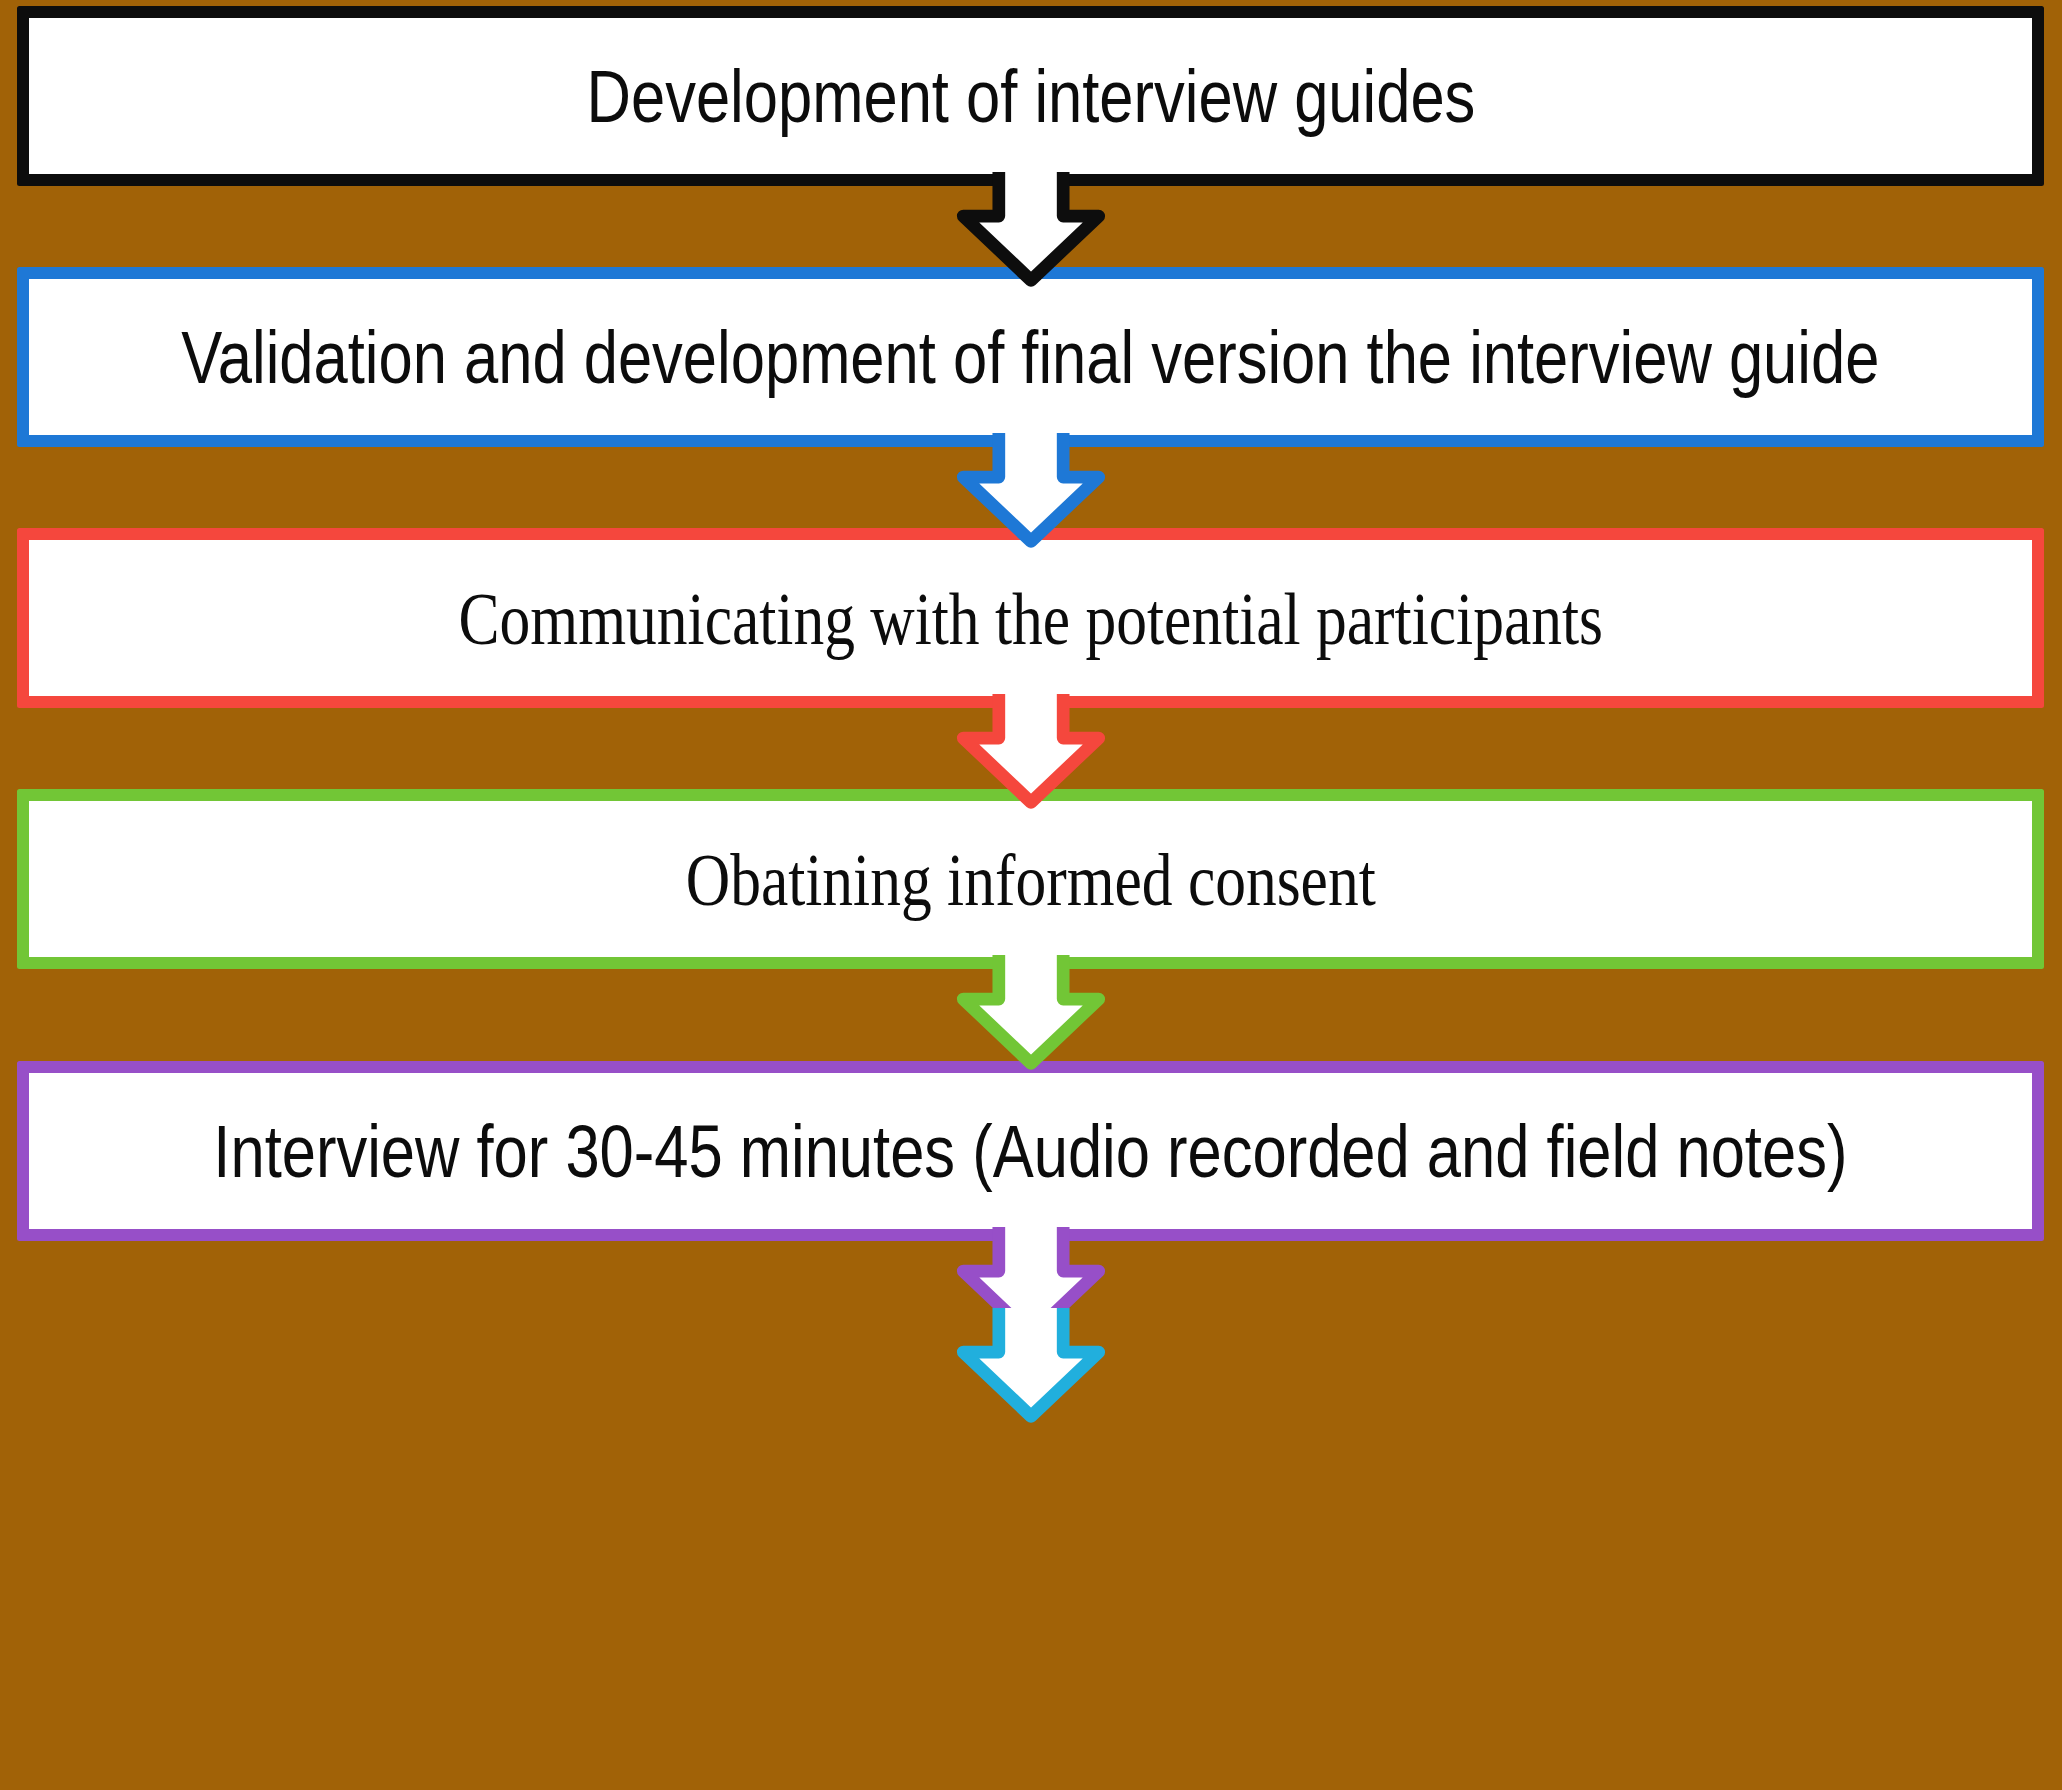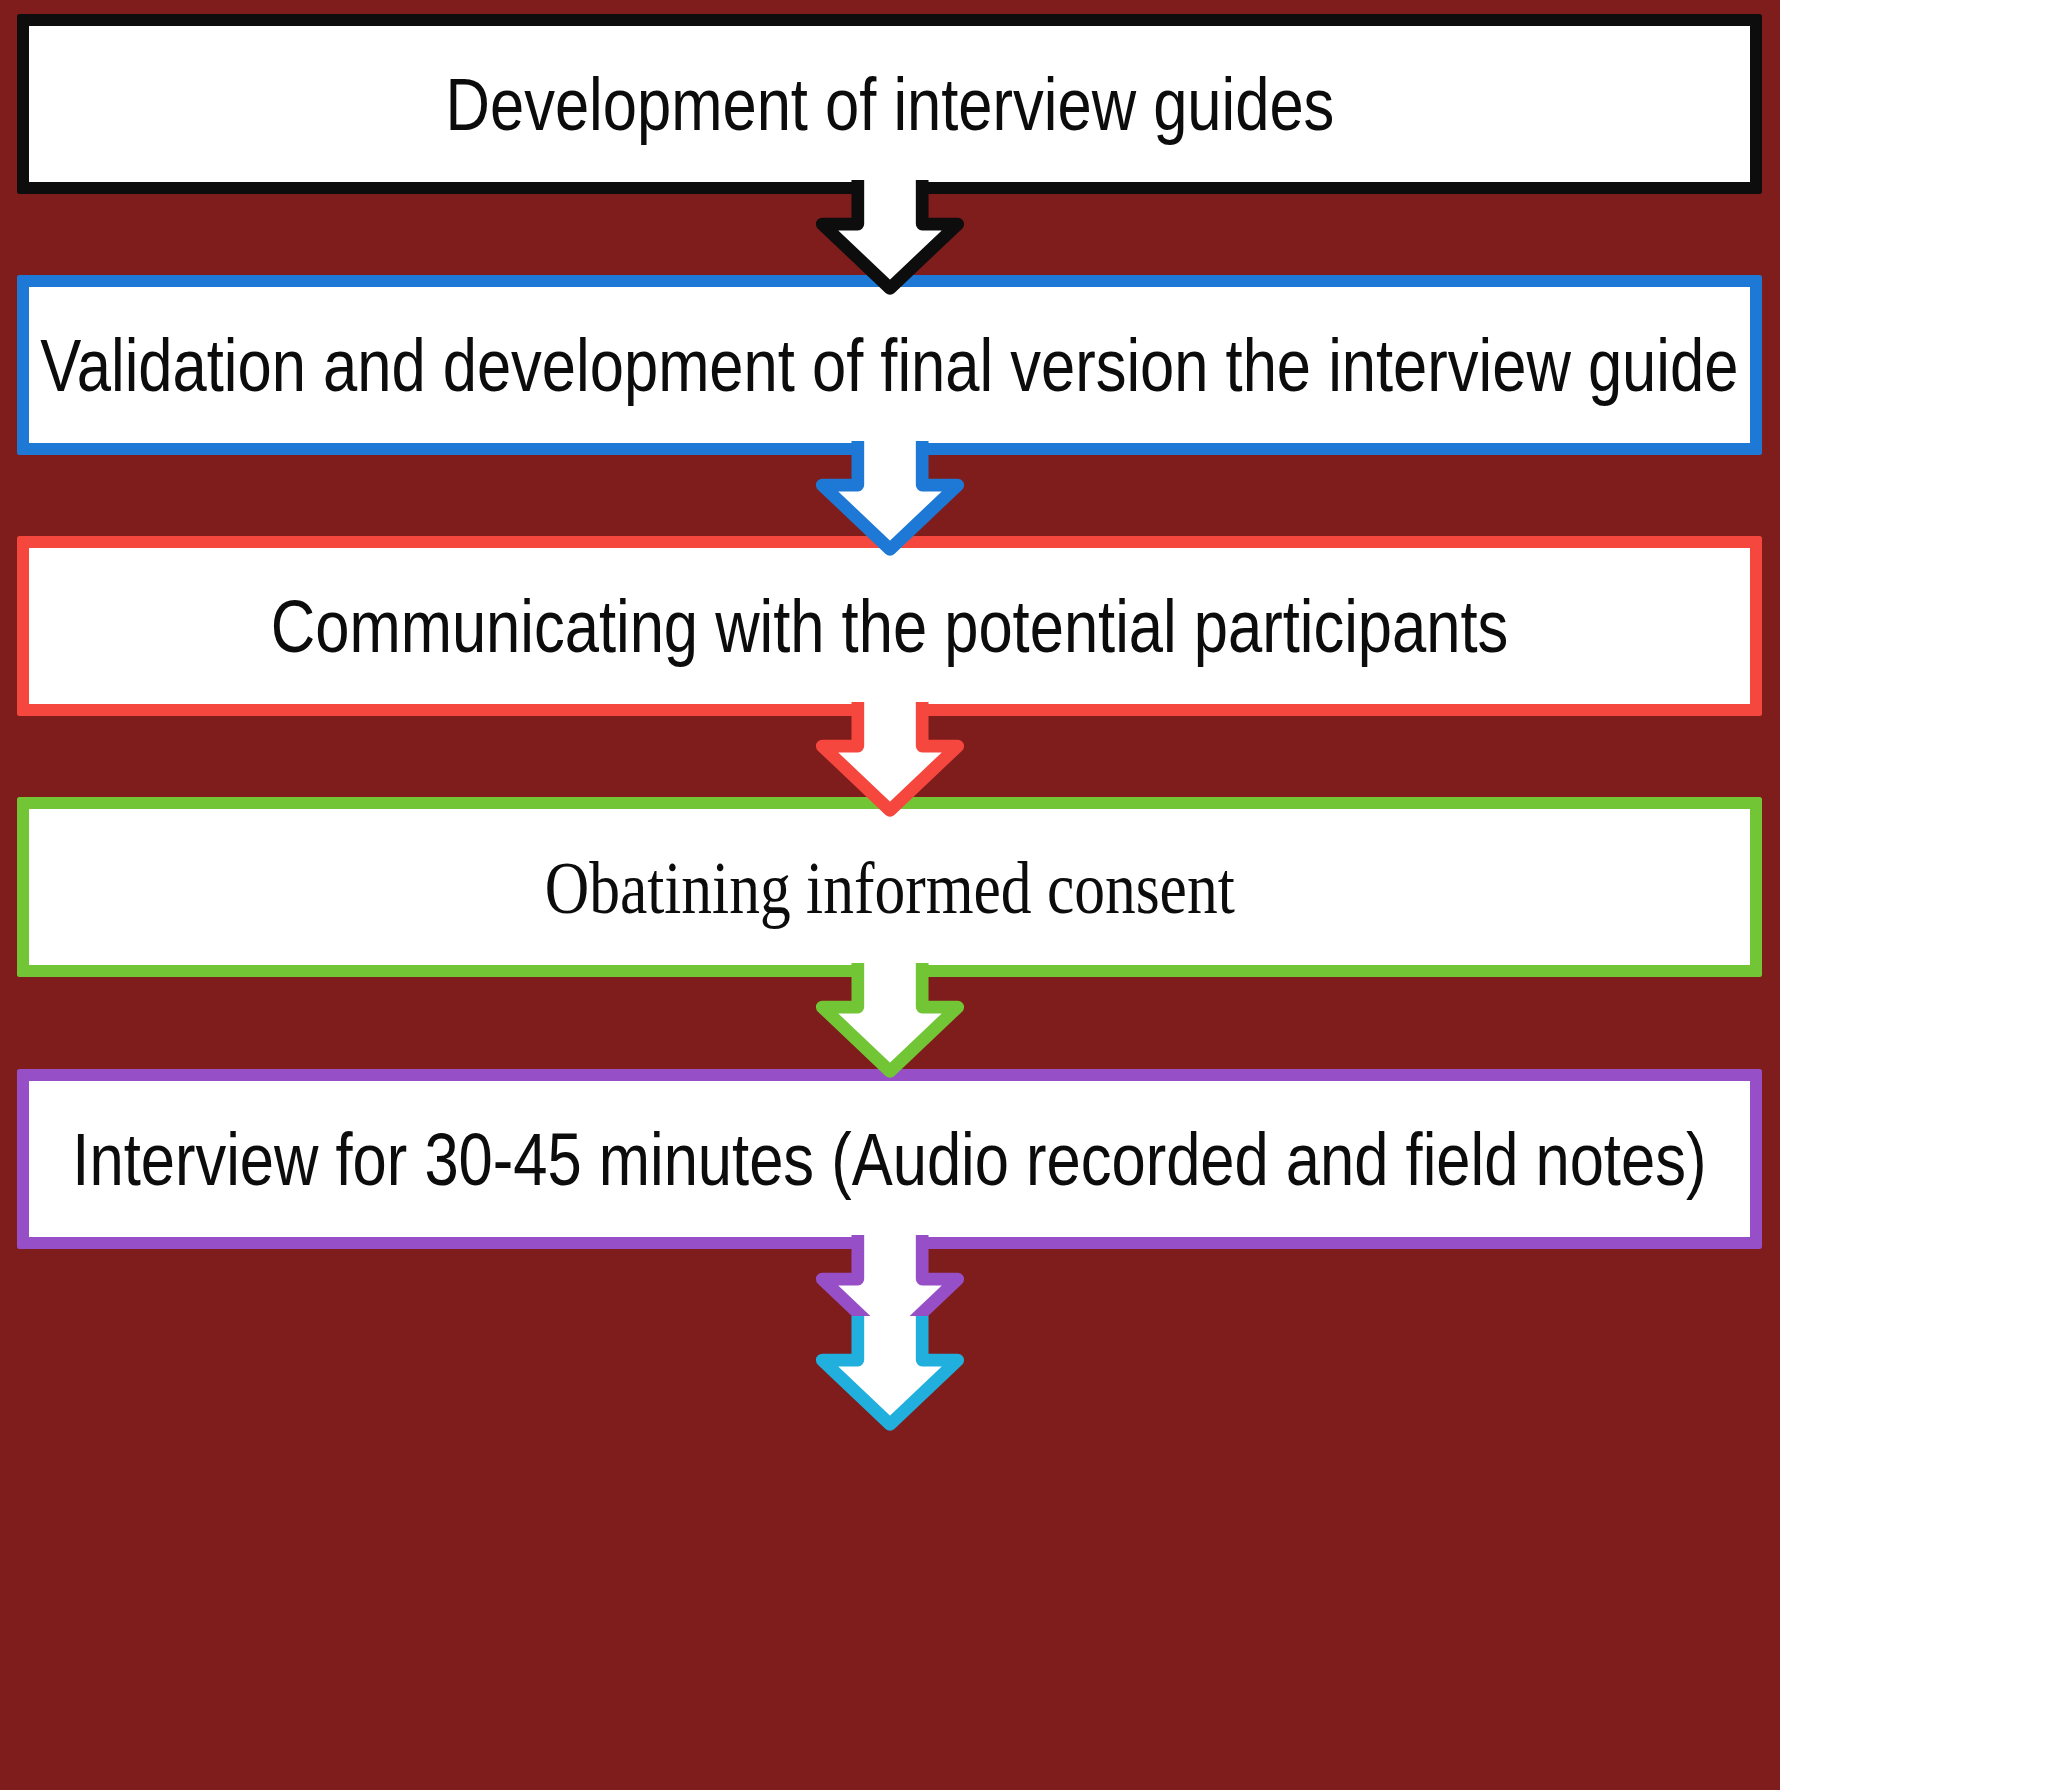--- a/index.html
+++ b/index.html
@@ -1,22 +1,22 @@
 <!DOCTYPE html>
 <html style="font-size:13.6px"><head>
 <meta charset="utf-8">
 <style>
   html, body { margin: 0; padding: 0; background: #ffffff; }
   .canvas {
     position: relative;
-    width: 1780px;
+    width: 2062px;
     height: 1791px;
-    background: #7f1d1d;
+    background: #a16207;
     box-sizing: border-box;
-    padding: 14px 18px 0 17px;
+    padding: 6px 18px 0 17px;
     font-family: "Liberation Sans", sans-serif;
     overflow: hidden;
   }
   .flow-box {
     position: relative;
     z-index: 1;
     height: 180px;
     box-sizing: border-box;
     border: 12px solid #000;
     border-radius: 2.5px;
@@ -62,21 +62,21 @@
       </svg>
     </div>
     <div class="flow-box" style="border-color: rgb(30, 120, 214);">
       <span class="label">Validation and development of final version the interview guide</span>
     </div>
     <div class="flow-arrow">
       <svg width="170" height="127" viewBox="0 0 200 150">
         <path d="M 62,0 L 62,52 L 20,52 L 100,128 L 180,52 L 138,52 L 138,0" fill="#ffffff" stroke="#1e78d6" stroke-width="15" stroke-linejoin="round" stroke-linecap="butt"></path>
       </svg>
     </div>
-    <div class="flow-box" style="border-color: rgb(245, 71, 61);">
+    <div class="flow-box" style="border-color: rgb(245, 71, 61); font-family: Liberation Serif, serif;">
       <span class="label">Communicating with the potential participants</span>
     </div>
     <div class="flow-arrow">
       <svg width="170" height="127" viewBox="0 0 200 150">
         <path d="M 62,0 L 62,52 L 20,52 L 100,128 L 180,52 L 138,52 L 138,0" fill="#ffffff" stroke="#f5473d" stroke-width="15" stroke-linejoin="round" stroke-linecap="butt"></path>
       </svg>
     </div>
     <div class="flow-box" style="border-color: rgb(114, 198, 54); font-family: Liberation Serif, serif;">
       <span class="label">Obatining informed consent</span>
     </div>

